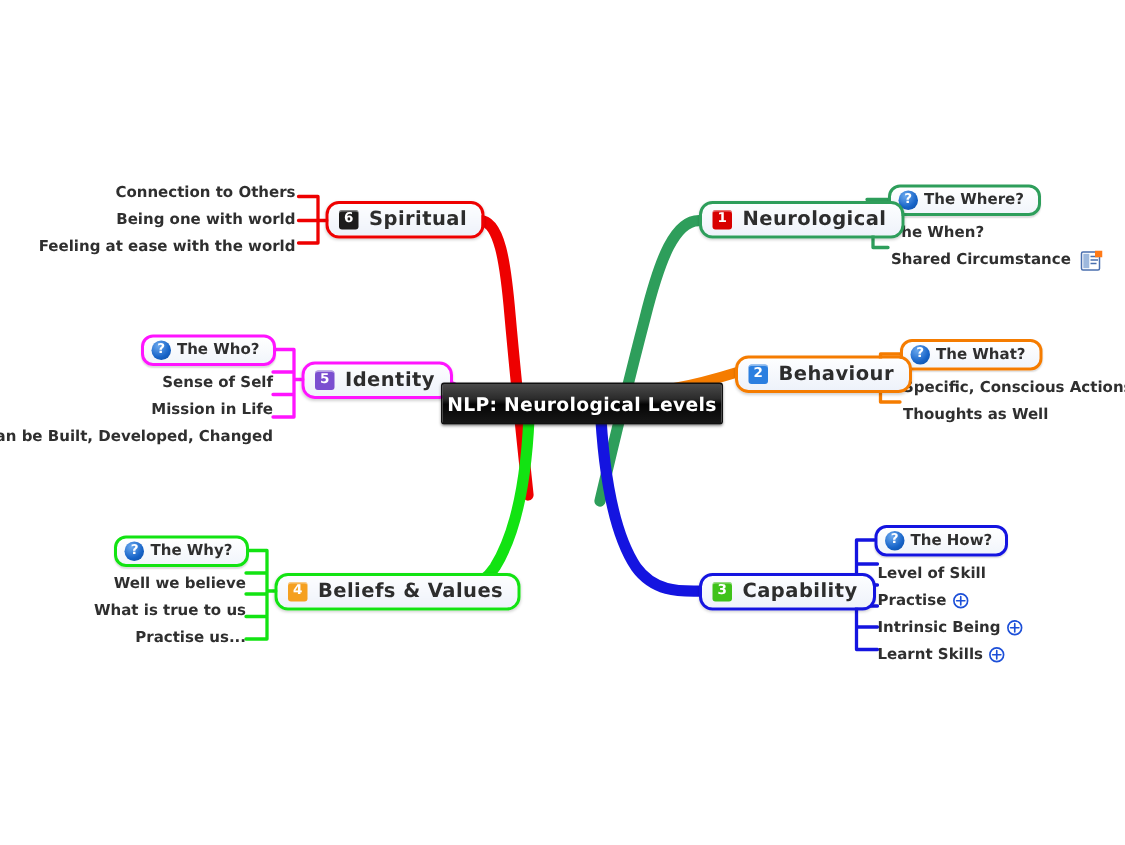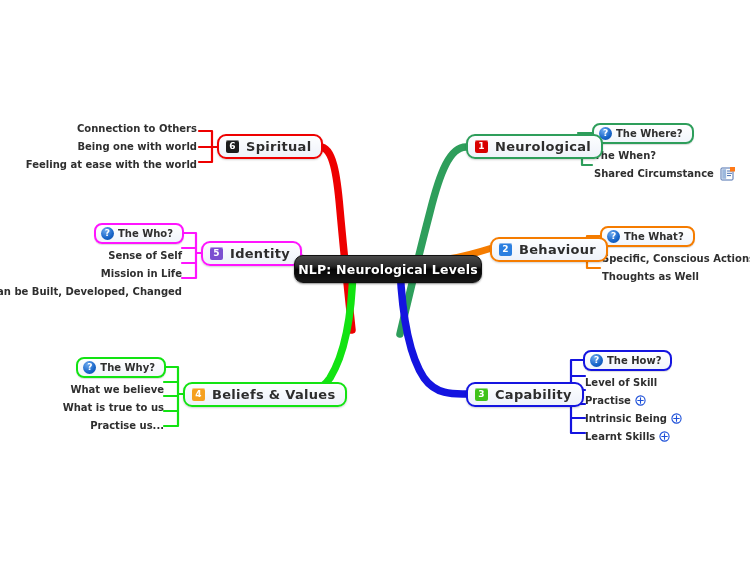--- a/index.html
+++ b/index.html
@@ -23,21 +23,21 @@
     pointer-events: none;
   }
 
   
   .central {
     position: absolute;
     left: 294px;
     top: 255px;
     width: 186px;
     height: 26px;
-    border-radius: 9px;
+    border-radius: 2px;
     background: linear-gradient(to bottom, #4a4a4a 0%, #2b2b2b 38%, #050505 52%, #171717 100%);
     border: 1px solid #111;
     box-shadow: 0 1px 2px rgba(0,0,0,0.45);
     display: flex;
     align-items: center;
     justify-content: center;
     z-index: 40;
   }
   .central-label {
     color: #ffffff;
@@ -277,21 +277,21 @@
         </svg>
       </div>
     </div>
 
   <div class="subs left" id="subs-beliefs" style="right:584px; top:357px;">
       <div class="sub boxed" style="border-color: rgb(18, 227, 18);">
         <span class="q-icon">?</span>
         <span>The Why?</span>
       </div>
       <div class="sub">
-        <span>What we believe</span>
+        <span>Well we believe</span>
       </div>
       <div class="sub">
         <span>What is true to us</span>
       </div>
       <div class="sub">
         <span>Practise us...</span>
       </div>
     </div>
 
   <div class="subs left" id="subs-identity" style="right:566px; top:223px;">

